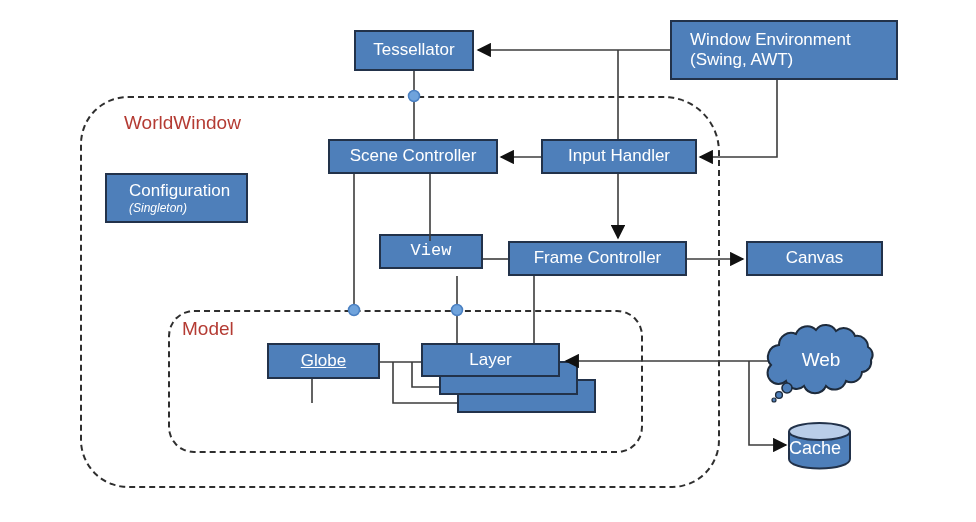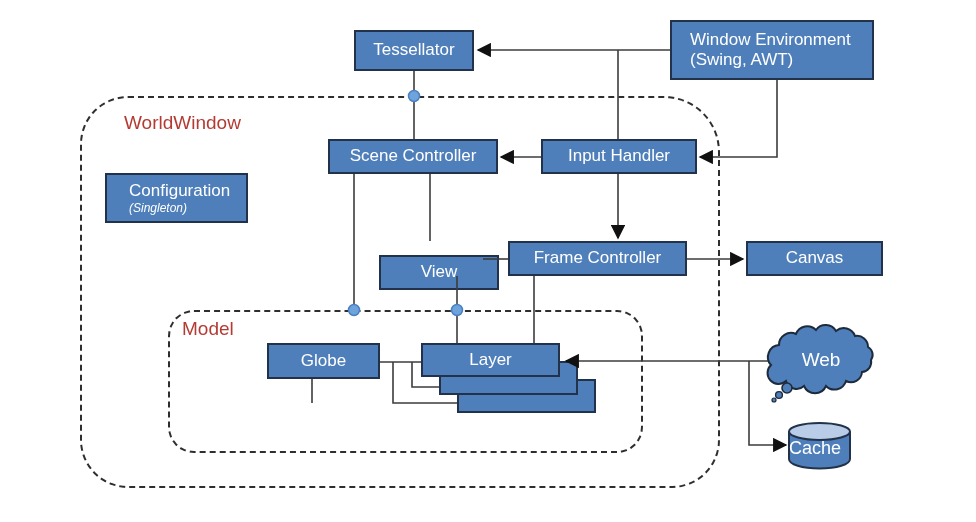--- a/index.html
+++ b/index.html
@@ -41,45 +41,45 @@
 <div class="stage">
 
   <div class="container-dashed" style="left:80px; top:96px; width:640px; height:392px; border-radius:48px 56px 48px 48px;"></div>
   <div class="container-label" style="left:124px; top:112px;">WorldWindow</div>
 
   <div class="container-dashed" style="left:168px; top:310px; width:475px; height:143px; border-radius:26px;"></div>
   <div class="container-label" style="left:182px; top:318px;">Model</div>
 
   <div class="node" style="left:354px; top:30px; width:120px; height:41px;">Tessellator</div>
 
-  <div class="node left-align" style="left:670px; top:20px; width:204px; height:60px;">
+  <div class="node left-align" style="left:670px; top:20px; width:228px; height:60px;">
     <span class="we-text">
       <span class="l1">Window Environment</span>
       <span class="l2">(Swing, AWT)</span>
     </span>
   </div>
 
   <div class="node" style="left:328px; top:139px; width:170px; height:35px;">Scene Controller</div>
 
   <div class="node" style="left:541px; top:139px; width:156px; height:35px;">Input Handler</div>
 
   <div class="node left-align" style="left:105px; top:173px; width:143px; height:50px;">
     <span class="cfg-text">
       <span>Configuration</span>
       <span class="stereo">(Singleton)</span>
     </span>
   </div>
 
-  <div class="node" style="left:379px; top:255px; width:120px; height:35px;">View</div>
+  <div class="node" style="left:379px; top:234px; width:104px; height:35px;font-family:Liberation Mono, monospace;">View</div>
 
   <div class="node" style="left:508px; top:241px; width:179px; height:35px;">Frame Controller</div>
 
   <div class="node" style="left:746px; top:241px; width:137px; height:35px;">Canvas</div>
 
-  <div class="node" style="left:267px; top:343px; width:113px; height:36px;">Globe</div>
+  <div class="node" style="left:267px; top:343px; width:113px; height:36px;text-decoration:underline;">Globe</div>
 
   <div class="node" style="left:457px; top:379px; width:139px; height:34px;"></div>
   <div class="node" style="left:439px; top:361px; width:139px; height:34px;"></div>
   <div class="node" style="left:421px; top:343px; width:139px; height:34px;">Layer</div>
 
 
   <div class="shape-label" style="left:794px; top:349px; width:54px;">Web</div>
   <div class="shape-label" style="left:789px; top:438px; width:46px; font-size:18px;">Cache</div>
 
   <svg class="overlay" width="976" height="522" viewBox="0 0 976 522">

